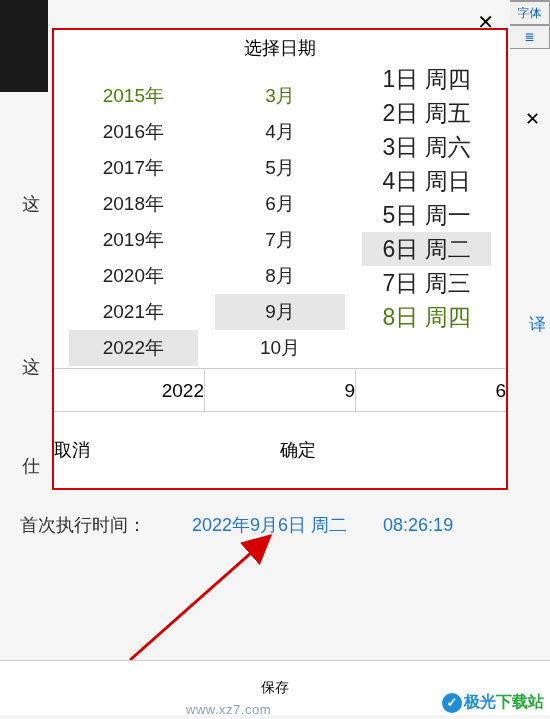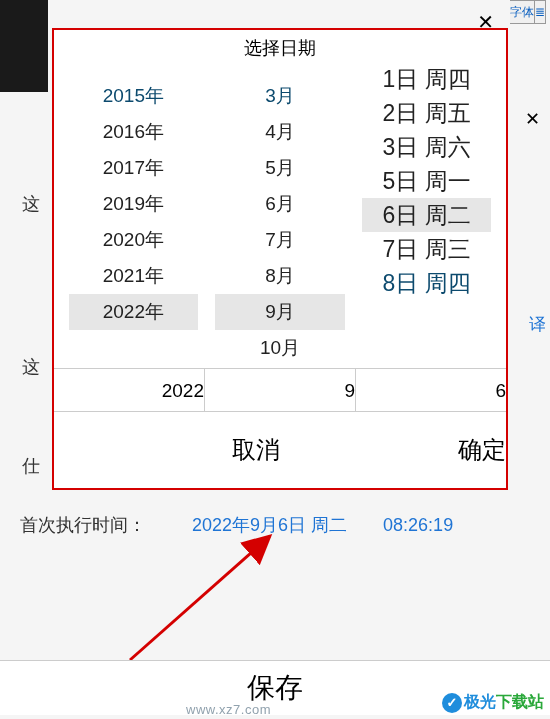--- a/index.html
+++ b/index.html
@@ -14,21 +14,21 @@
   .bg-dark {
     position: absolute;
     top: 0; left: 0;
     width: 48px; height: 92px;
     background: #1a1a1a;
   }
   .toolbar-right {
     position: absolute;
     top: 0; right: 0;
     width: 40px;
-    display: flex; flex-direction: row;
+    display: flex; flex-direction: column;
   }
   .toolbar-right .hr { height:1px; background:#999; }
   .toolbar-btn {
     height: 24px;
     border: 1px solid #999;
     border-left: none;
     display: flex; align-items: center; justify-content: center;
     font-size: 12px; color: #0a5fbf;
     background: #f0f0f0;
   }
@@ -80,21 +80,21 @@
   .col:first-child, .col:nth-child(2) { padding-top: 16px; }
   .col-item {
     width: 88%;
     height: 36px;
     line-height: 36px;
     text-align: center;
     font-size: 19px;
     color: #222;
     cursor: pointer;
   }
-  .col-item.faded { color: #0c4a6e; }
+  .col-item.faded { color: #4d7c0f; }
   .col-item.selected { background: #e6e6e6; }
   .col-day-item {
     height: 34px;
     line-height: 34px;
     font-size: 23px;
     white-space: nowrap;
   }
   .selected-row {
     display: flex;
     border-top: 1px solid #ccc;
@@ -109,25 +109,24 @@
     border-right: 1px solid #ccc;
     margin-left: 40px;
   }
   .selected-cell:last-child { border-right: none; }
   .action-row {
     display: flex;
     height: 76px;
   }
   .action-btn {
     flex: 1;
-    text-align: right;
+    text-align: left;
     line-height: 76px;
-    font-size: 24px;
-    cursor: pointer;
-    margin-left: 32px;
+    font-size: 18px;
+    cursor: pointer;
   }
   .side-label {
     position: absolute;
     left: 22px;
     font-size: 18px;
     color: #333;
   }
   .side-1 { top: 192px; }
   .side-2 { top: 355px; }
   .side-3 { top: 454px; }
@@ -143,21 +142,21 @@
   .exec-label { color: #333; }
   .exec-date { color: #1f74d4; margin-left: 40px; }
   .exec-time { color: #1f74d4; margin-left: 30px; }
   .save-bar {
     position: absolute;
     left: 0; right: 0; top: 660px;
     height: 55px;
     background: #fff;
     border-top: 1px solid #ccc;
     display: flex; align-items: center; justify-content: center;
-    font-size: 28px;
+    font-size: 14px;
     cursor: pointer;
   }
   .watermark {
     position: absolute;
     right: 6px; bottom: 6px;
     display: flex; align-items: center;
     font-size: 16px;
     font-weight: bold;
   }
   .watermark .circ {
@@ -206,39 +205,41 @@
 <span class="side-label side-3">仕</span>
 <span class="side-link">译</span>
 
 <div class="date-picker">
   <div class="picker-title">选择日期</div>
   <div class="picker-columns">
     <div class="col" id="col-years">
         <div class="col-item faded">2015年</div>
         <div class="col-item">2016年</div>
         <div class="col-item">2017年</div>
+        <div class="col-item">2018年</div>
         <div class="col-item">2019年</div>
         <div class="col-item">2020年</div>
         <div class="col-item">2021年</div>
         <div class="col-item selected">2022年</div>
       </div>
     <div class="col" id="col-months">
         <div class="col-item faded">3月</div>
         <div class="col-item">4月</div>
         <div class="col-item">5月</div>
         <div class="col-item">6月</div>
         <div class="col-item">7月</div>
         <div class="col-item">8月</div>
         <div class="col-item selected">9月</div>
         <div class="col-item">10月</div>
       </div>
     <div class="col" id="col-days">
         <div class="col-item col-day-item">1日 周四</div>
         <div class="col-item col-day-item">2日 周五</div>
         <div class="col-item col-day-item">3日 周六</div>
+        <div class="col-item col-day-item">4日 周日</div>
         <div class="col-item col-day-item">5日 周一</div>
         <div class="col-item col-day-item selected">6日 周二</div>
         <div class="col-item col-day-item">7日 周三</div>
         <div class="col-item col-day-item faded">8日 周四</div>
       </div>
   </div>
   <div class="selected-row">
     <div class="selected-cell">2022</div>
     <div class="selected-cell">9</div>
     <div class="selected-cell">6</div>

